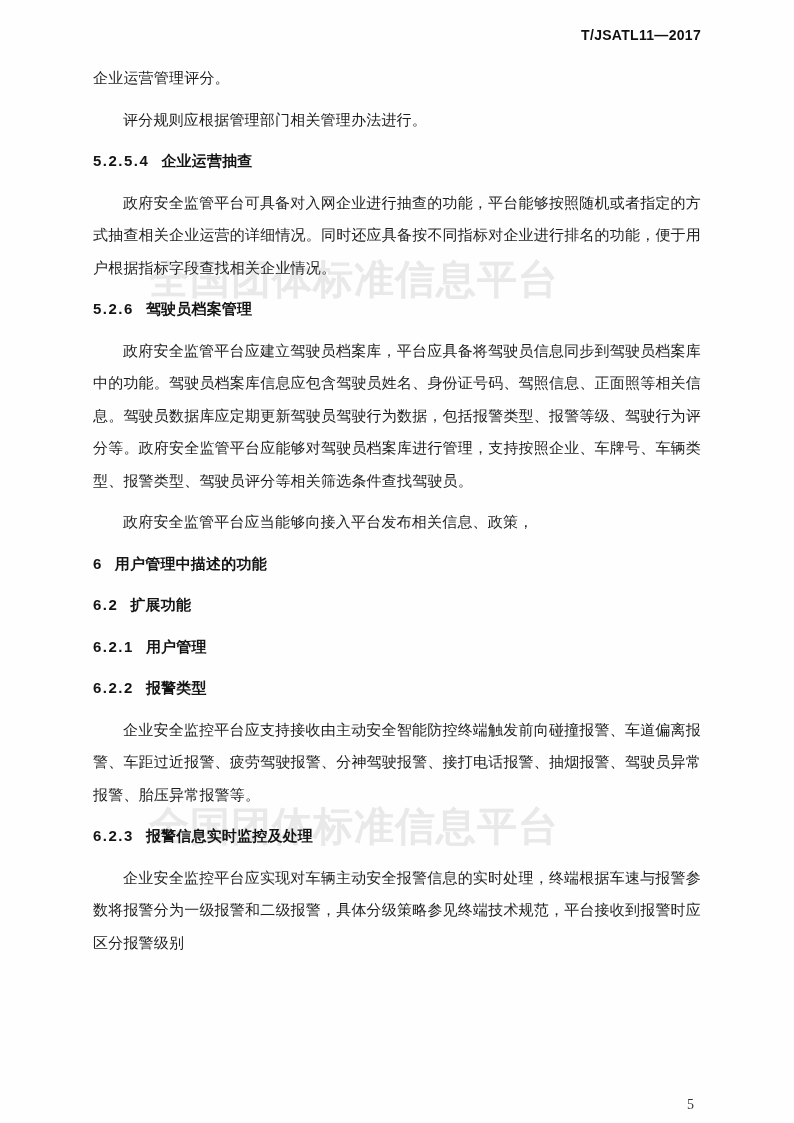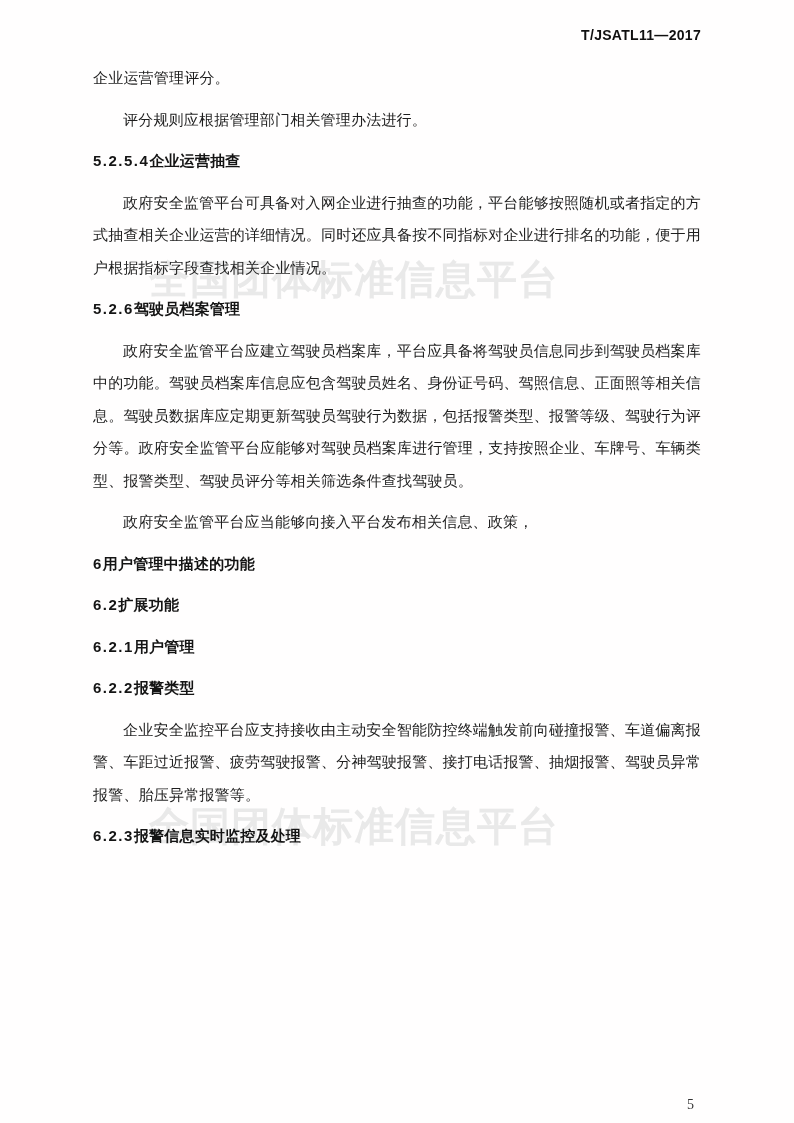--- a/index.html
+++ b/index.html
@@ -35,21 +35,21 @@
     font-size: 15px; line-height: 32.5px; letter-spacing: 0.2px;
     text-align: justify; z-index: 1;
   }
   .para { margin: 9px 0 0 0; text-indent: 2em; }
   .para.cont { margin-top: 12px; text-indent: 0; }
   .hd {
     margin: 9px 0 0 0; text-indent: 0; text-align: left;
     font-family: "Liberation Sans", "DejaVu Sans", sans-serif;
     font-weight: bold; font-size: 15px; color: #141414;
   }
-  .hd .num { letter-spacing: 1.5px; margin-right: 0; }
+  .hd .num { letter-spacing: 1.5px; margin-right: 12px; }
 
   .page-number {
     position: absolute; top: 1097px; right: 100px;
     font-size: 14px; color: #333; z-index: 2;
   }
 </style>
 </head>
 <body>
 
 <div class="page">
@@ -76,18 +76,19 @@
 
 
     <p class="hd"><span class="num">6.2</span><span>扩展功能</span></p>
 
     <p class="hd"><span class="num">6.2.1</span><span>用户管理</span></p>
 
     <p class="hd"><span class="num">6.2.2</span><span>报警类型</span></p>
     <p class="para">企业安全监控平台应支持接收由主动安全智能防控终端触发前向碰撞报警、车道偏离报警、车距过近报警、疲劳驾驶报警、分神驾驶报警、接打电话报警、抽烟报警、驾驶员异常报警、胎压异常报警等。</p>
 
     <p class="hd"><span class="num">6.2.3</span><span>报警信息实时监控及处理</span></p>
+    <p class="para">企业安全监控平台应实现对车辆主动安全报警信息的实时处理，终端根据车速与报警参数将报警分为一级报警和二级报警，具体分级策略参见终端技术规范，平台接收到报警时应区分报警级别</p>
 
   </div>
 
   <div class="page-number">5</div>
 
 </div>
 
 </body></html>

